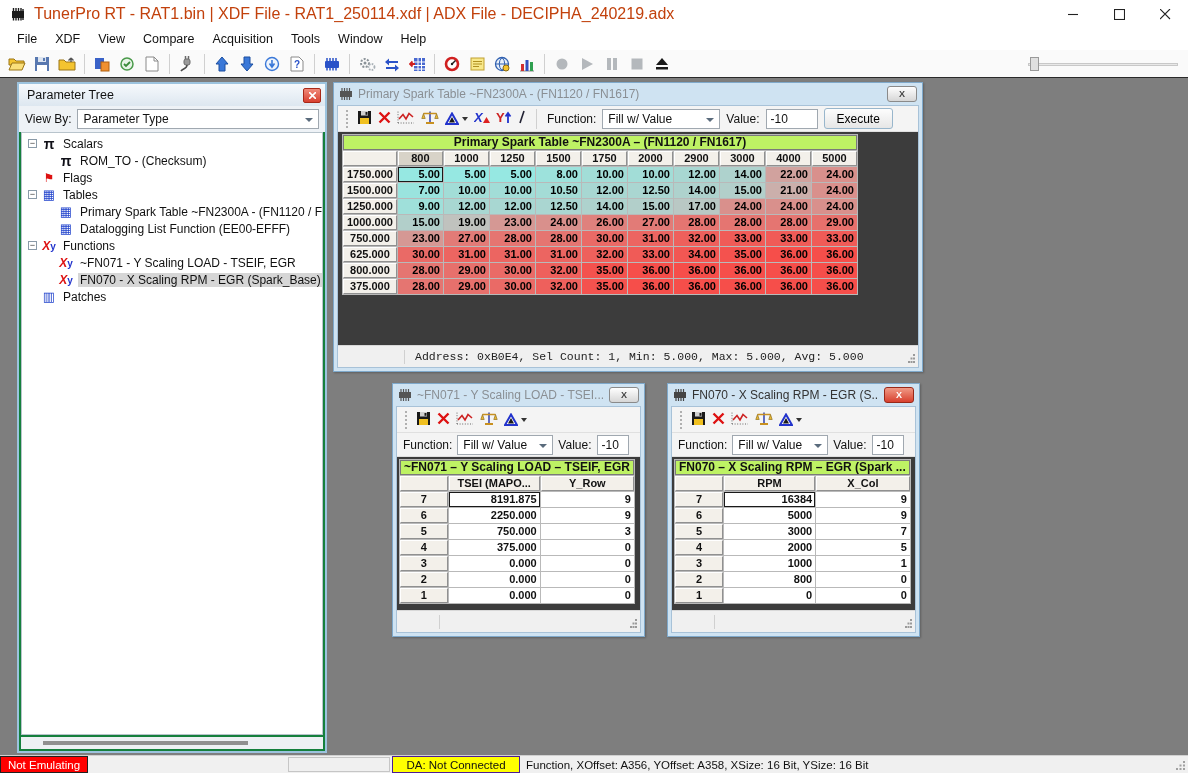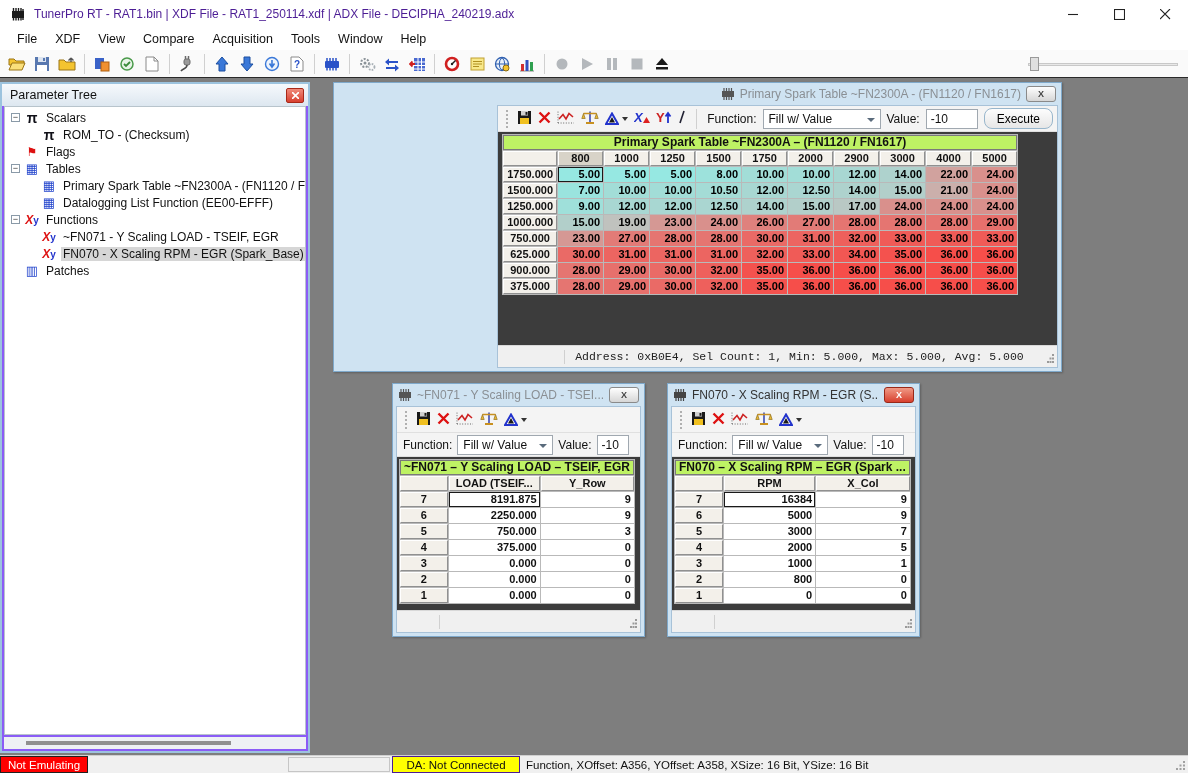--- a/index.html
+++ b/index.html
@@ -4,42 +4,42 @@
 <style>
   * { box-sizing: border-box; margin: 0; padding: 0; }
   html,body { width:1188px; height:773px; overflow:hidden;
     font-family:"Liberation Sans","DejaVu Sans",sans-serif; font-size:12px; color:#111; }
   body { position:relative; background:#fff; }
 
   
   .titlebar { position:absolute; top:0; left:0; right:0; height:28px; background:#fff;
     display:flex; align-items:center; padding-left:10px; }
   .titlebar .app-icon { margin-right:8px; display:flex; }
-  .titlebar .title-text { font-size:12px; color:#4c1d95; }
+  .titlebar .title-text { font-size:16px; color:#c2410c; }
   .win-controls { margin-left:auto; display:flex; height:100%; }
   .win-ctl { width:46px; display:flex; align-items:center; justify-content:center; }
 
   .menubar { position:absolute; top:28px; left:0; right:0; height:22px; background:#fff;
     display:flex; align-items:center; padding-left:8px; }
   .menu-item { padding:2px 9px; font-size:12.5px; cursor:default; }
 
   .toolbar { position:absolute; top:50px; left:0; right:0; height:28px; background:#fafafa;
     border-bottom:1px solid #2a2a2a; display:flex; align-items:center; padding-left:5px; gap:1px; }
   .tbtn { width:24px; height:24px; display:flex; align-items:center; justify-content:center; }
   .tsep { width:1px; height:20px; background:#d0d0d0; margin:0 4px; }
   .trackbar { margin-left:auto; margin-right:10px; width:150px; height:18px; position:relative; }
   .trackbar .track { position:absolute; left:0; right:0; top:8px; height:3px; background:#e8e8e8; border:1px solid #c8c8c8; }
   .trackbar .thumb { position:absolute; left:2px; top:2px; width:9px; height:14px; background:#e0e0e0; border:1px solid #9a9a9a; }
 
   
   .workspace { position:absolute; top:78px; left:0; right:0; bottom:18px; background:#7e7e7e; }
 
   
-  .param-panel { position:absolute; left:0; top:4px; width:310px; bottom:2px;
-    background:#8b5cf6; border:2px solid #9cc3de; display:flex; flex-direction:column; }
+  .param-panel { position:absolute; left:17px; top:4px; width:310px; bottom:2px;
+    background:#15803d; border:2px solid #9cc3de; display:flex; flex-direction:column; }
   .panel-title { height:22px; display:flex; align-items:center; padding:0 4px 0 8px;
     background:linear-gradient(#f6f9fc,#dde7f0); font-size:12.5px; }
   .panel-close { margin-left:auto; width:18px; height:15px; background:linear-gradient(#f08a7a,#d84030);
     border:1px solid #a82818; border-radius:2px; display:flex; align-items:center; justify-content:center; }
   .viewby-row { height:26px; display:flex; align-items:center; gap:6px; padding:0 6px; background:#eef2f6; }
   .combo { position:relative; height:20px; background:#fff; border:1px solid #a0a8b0;
     display:flex; align-items:center; padding:0 18px 0 5px; font-size:12px; white-space:nowrap; overflow:hidden; }
   .combo .chev { position:absolute; right:5px; top:8px; width:0; height:0;
     border-left:4px solid transparent; border-right:4px solid transparent; border-top:4px solid #5a6b7c; }
   .viewby-combo { flex:1; }
@@ -79,21 +79,21 @@
   .cw-body { flex:1; background:#3c3c3c; position:relative; overflow:hidden; }
   .cw-status { height:22px; background:#f0f0f0; border-top:1px solid #d8d8d8;
     display:flex; align-items:center; font-size:11.5px; color:#222; position:relative; }
   .cw-status .pane-sep { width:1px; height:14px; background:#d0d0d0; }
   .sizegrip { position:absolute; right:2px; bottom:2px; }
   .caret-down { width:0; height:0; border-left:3.5px solid transparent; border-right:3.5px solid transparent;
     border-top:4px solid #333; }
 
   .value-input { height:20px; background:#fff; border:1px solid #a0a8b0; font-size:12px;
     padding:0 4px; font-family:"Liberation Sans",sans-serif; color:#111; }
-  .exec-btn { height:21px; padding:0 12px; border:1px solid #98b6cc; border-radius:8px;
+  .exec-btn { height:21px; padding:0 12px; border:1px solid #98b6cc; border-radius:3px;
     background:linear-gradient(#fdfdfd,#e6e6e6); font-size:12px; }
 
   
   table.grid { border-collapse:separate; border-spacing:1px; background:#b9b9b9; position:absolute; }
   .grid td { font-size:11px; font-weight:bold; height:14px; line-height:13px; padding:0 3px; white-space:nowrap; overflow:hidden; }
   .grid .band { background:#bef264; border:1px solid #7a7a7a; text-align:center; font-size:12px; height:15px; }
   .grid .hdr { background:#f3f0ea; border:1px solid; border-color:#ffffff #909090 #909090 #ffffff; text-align:center; }
   .grid .selhdr { background:#d8d3c8; }
   .grid .cell { text-align:right; color:#000; }
   .grid .selcell { outline:1.5px solid #1a1a1a; outline-offset:-1.5px; }
@@ -331,20 +331,27 @@
 
   <div class="param-panel">
     <div class="panel-title">
       <span>Parameter Tree</span>
       <span class="panel-close">
           <svg width="7" height="7">
             <path d="M0 0 L7 7 M7 0 L0 7" stroke="#fff" stroke-width="1.6"></path>
           </svg>
         </span>
     </div>
+    <div class="viewby-row">
+      <span>View By:</span>
+      <div class="combo viewby-combo">
+        <span>Parameter Type</span>
+        <span class="chev"></span>
+      </div>
+    </div>
     <div class="tree">
         <div class="tree-item" style="padding-left: 6px;">
           <span class="expander">−</span>
           <span class="ti ti-pi">π</span>
           <span class="tree-label">Scalars</span>
         </div>
         <div class="tree-item" style="padding-left: 23px;">
           <span class="expander-spacer"></span>
           <span class="ti ti-pi">π</span>
           <span class="tree-label">ROM_TO - (Checksum)</span>
@@ -388,21 +395,21 @@
           <span class="expander-spacer"></span>
           <span class="ti ti-patch">▥</span>
           <span class="tree-label">Patches</span>
         </div>
       </div>
     <div class="panel-hscroll">
         <div class="thumb"></div>
       </div>
   </div>
 
-  <div class="childwin" style="left:333px; top:4px; width:729px; height:290px;align-items:flex-end;">
+  <div class="childwin" style="left:333px; top:4px; width:590px; height:290px;">
     <div class="cw-titlebar">
       <svg width="14" height="12">
           <rect x="1" y="3" width="12" height="6" fill="#555"></rect>
           <g stroke="#555" stroke-width="1.2">
             <path d="M3 0v3M5.5 0v3M8 0v3M10.5 0v3M3 9v3M5.5 9v3M8 9v3M10.5 9v3"></path>
           </g>
         </svg>
       <span class="cw-title">Primary Spark Table ~FN2300A - (FN1120 / FN1617)</span>
       <span class="cw-close">X</span>
     </div>
@@ -548,21 +555,21 @@
                 <td class="cell" style="background:rgb(236,101,97)">31.00</td>
                 <td class="cell" style="background:rgb(236,101,97)">31.00</td>
                 <td class="cell" style="background:rgb(238,96,92)">32.00</td>
                 <td class="cell" style="background:rgb(240,91,87)">33.00</td>
                 <td class="cell" style="background:rgb(242,87,83)">34.00</td>
                 <td class="cell" style="background:rgb(244,82,78)">35.00</td>
                 <td class="cell" style="background:rgb(246,78,74)">36.00</td>
                 <td class="cell" style="background:rgb(246,78,74)">36.00</td>
               </tr>
               <tr>
-                <td class="hdr rowhdr">900.000</td>
+                <td class="hdr rowhdr">800.000</td>
                 <td class="cell" style="background:rgb(229,117,113)">28.00</td>
                 <td class="cell" style="background:rgb(231,112,108)">29.00</td>
                 <td class="cell" style="background:rgb(234,106,102)">30.00</td>
                 <td class="cell" style="background:rgb(238,96,92)">32.00</td>
                 <td class="cell" style="background:rgb(244,82,78)">35.00</td>
                 <td class="cell" style="background:rgb(246,78,74)">36.00</td>
                 <td class="cell" style="background:rgb(246,78,74)">36.00</td>
                 <td class="cell" style="background:rgb(246,78,74)">36.00</td>
                 <td class="cell" style="background:rgb(246,78,74)">36.00</td>
                 <td class="cell" style="background:rgb(246,78,74)">36.00</td>
@@ -653,21 +660,21 @@
         <input class="value-input" style="width: 32px;" value="-10">
       </div>
       <div class="cw-body">
         <table class="grid fn-grid" style="left:2px; top:2px;">
             <tbody>
               <tr>
                 <td class="band" colspan="3">~FN071 – Y Scaling LOAD – TSEIF, EGR</td>
               </tr>
               <tr>
                 <td class="hdr idxcol"></td>
-                <td class="hdr acol">LOAD (TSEIF...</td>
+                <td class="hdr acol">TSEI (MAPO...</td>
                 <td class="hdr bcol">Y_Row</td>
               </tr>
               <tr>
                 <td class="hdr idxcol">7</td>
                 <td class="valcell acol selcell">8191.875</td>
                 <td class="valcell bcol">9</td>
               </tr>
               <tr>
                 <td class="hdr idxcol">6</td>
                 <td class="valcell acol">2250.000</td>

